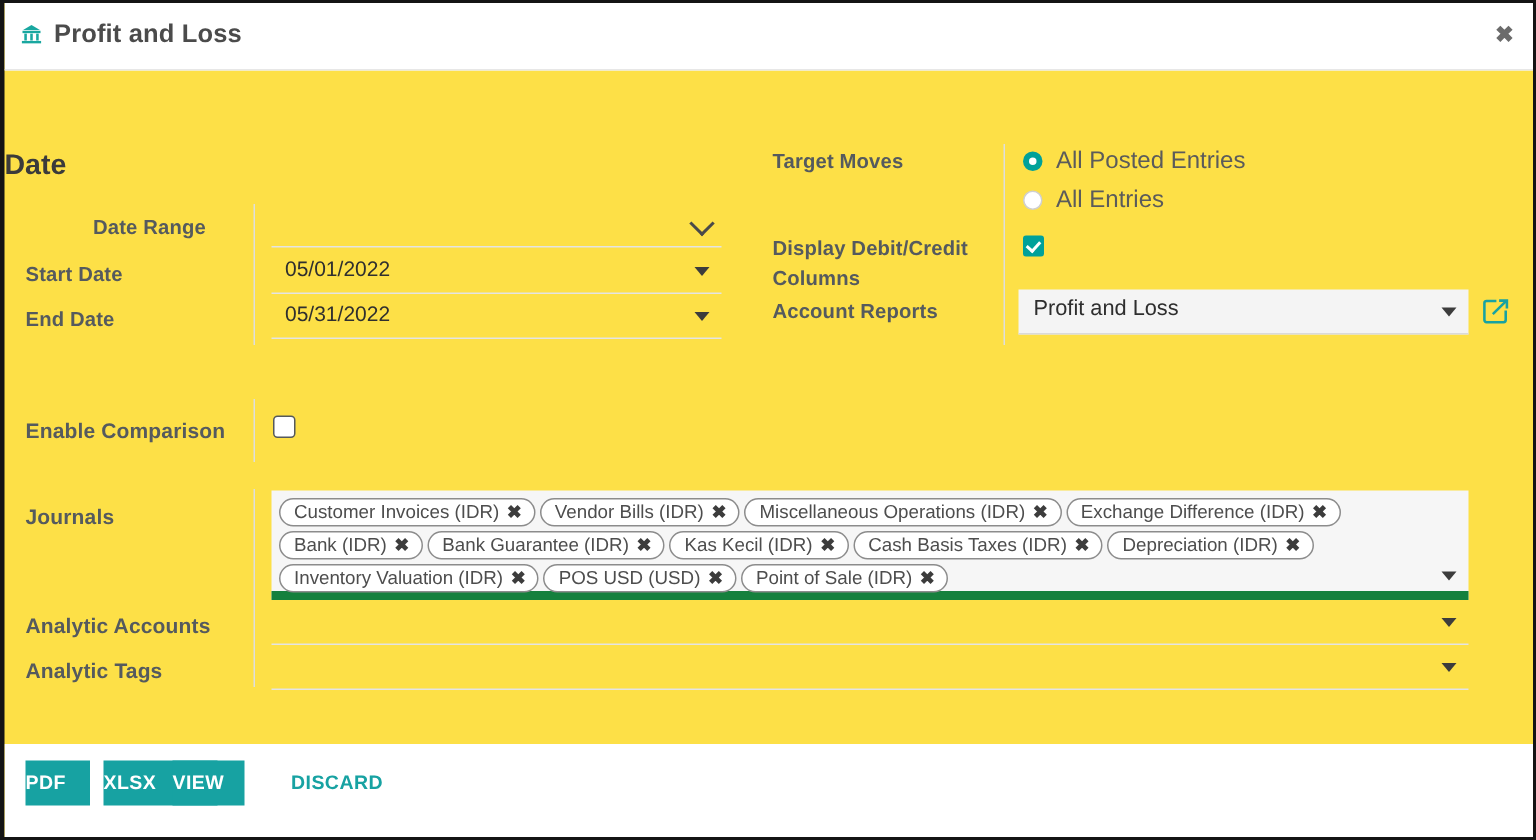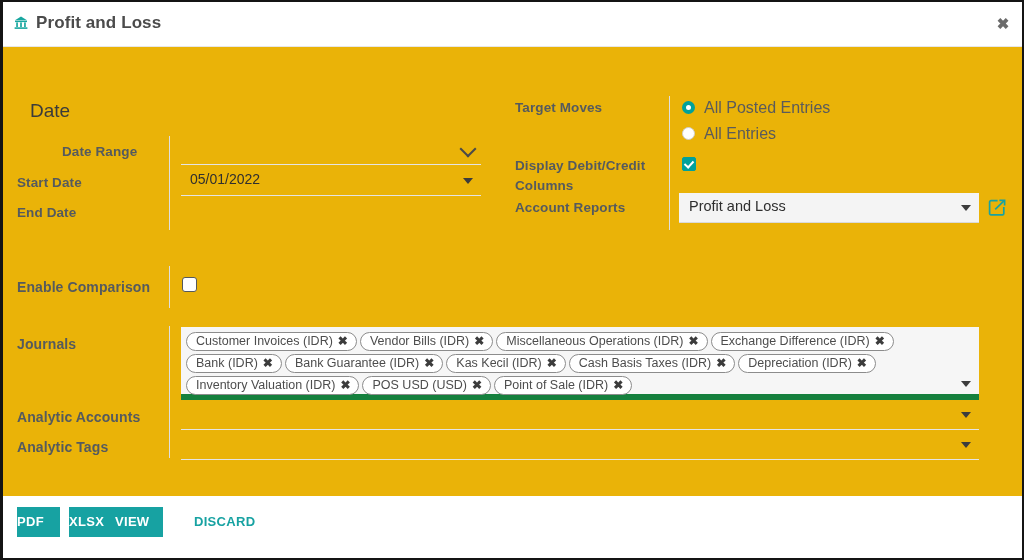--- a/index.html
+++ b/index.html
@@ -9,21 +9,21 @@
   }
   body {
     font-family: "Liberation Sans", sans-serif;
     -webkit-font-smoothing: antialiased;
   }
   .dialog {
     position: relative;
     width: 1024px;
     height: 560px;
     box-sizing: border-box;
-    background: #eab308;
+    background: #fde047;
     border-left: 3px solid #141414;
     border-right: 2px solid #141414;
     border-top: 2px solid #141414;
     border-bottom: 2px solid #141414;
     overflow: hidden;
   }
 
   
   .dlg-header {
     position: absolute;
@@ -68,24 +68,24 @@
   .dlg-body {
     position: absolute;
     left: 0;
     top: 46px;
     right: 0;
     bottom: 62px;
   }
 
   .section-title {
     position: absolute;
-    left: 27px;
+    left: 0;
     top: 52px;
     font-size: 19px;
-    font-weight: normal;
+    font-weight: bold;
     color: #3b3b3b;
   }
 
   .lbl {
     position: absolute;
     font-size: 13.5px;
     font-weight: bold;
     color: #555a5e;
     letter-spacing: .1px;
   }
@@ -309,20 +309,24 @@
       <span class="chev"></span>
     </div>
 
     <div class="lbl" style="left:14px; top:127px;">Start Date</div>
     <div class="field" style="left:178px; top:119px; width:300px;">
       <span class="val">05/01/2022</span>
       <span class="caret"></span>
     </div>
 
     <div class="lbl" style="left:14px; top:157px;">End Date</div>
+    <div class="field" style="left:178px; top:149px; width:300px;">
+      <span class="val">05/31/2022</span>
+      <span class="caret"></span>
+    </div>
 
     <div class="lbl" style="left:512px; top:52px;">Target Moves</div>
 
     <div class="radio-row" style="left:679px; top:51px;">
       <span class="radio on"></span>
       <span class="radio-lbl">All Posted Entries</span>
     </div>
     <div class="radio-row" style="left:679px; top:77px;">
       <span class="radio"></span>
       <span class="radio-lbl">All Entries</span>

